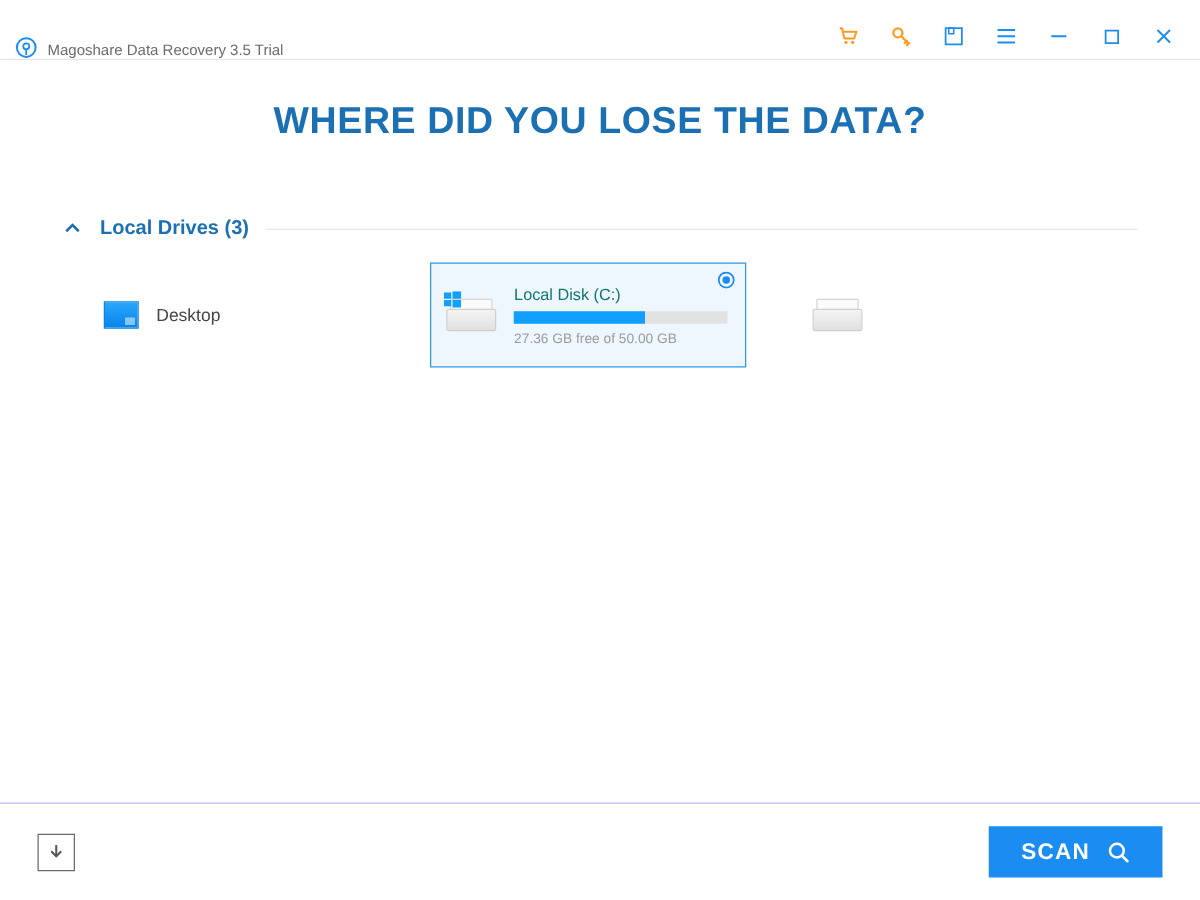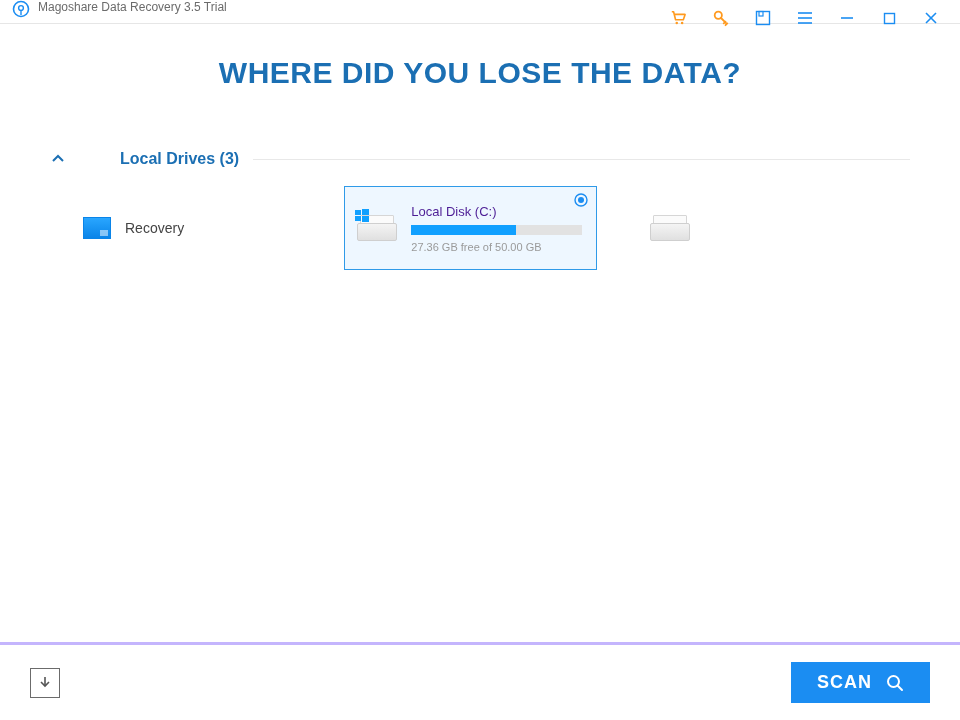--- a/index.html
+++ b/index.html
@@ -5,24 +5,24 @@
   * { box-sizing: border-box; margin: 0; padding: 0; }
   body {
     font-family: "Segoe UI", Arial, sans-serif;
     background: #ffffff;
     width: 960px;
     height: 720px;
     overflow: hidden;
     position: relative;
   }
   .titlebar {
-    height: 24px;
+    height: 48px;
     border-bottom: 1px solid #e6e6e6;
     display: flex;
-    align-items: flex-start;
+    align-items: flex-end;
     padding: 0 8px 0 12px;
   }
   .titlebar .app-icon {
     width: 18px; height: 18px;
     margin-right: 8px;
     display: flex; align-items: center; justify-content: center;
   }
   .titlebar .title-text {
     font-size: 12px;
     color: #6b6b6b;
@@ -57,21 +57,20 @@
   .section-header .chev {
     width: 16px; height: 16px;
     display: flex; align-items: center; justify-content: center;
     color: #1b6fb3;
     cursor: pointer;
   }
   .section-header .label {
     color: #1b6fb3;
     font-size: 16px;
     font-weight: 600;
-    margin-left: 40px;
   }
   .section-header .line {
     flex: 1;
     height: 1px;
     background: #e8e8e8;
   }
   .drives-row {
     display: flex;
     gap: 40px;
     padding: 0 30px;
@@ -140,42 +139,42 @@
     width: 14px; height: 14px;
   }
   .drive-info {
     flex: 1;
     display: flex;
     flex-direction: column;
     gap: 6px;
   }
   .drive-name {
     font-size: 13px;
-    color: #4c1d95;
+    color: #0f766e;
   }
   .progress {
     height: 10px;
     background: #e2e2e2;
     position: relative;
   }
   .progress .fill {
     position: absolute;
     left: 0; top: 0; bottom: 0;
     background: #11a0ff;
   }
   .drive-free {
     font-size: 11px;
     color: #9a9a9a;
   }
 
   .footer {
     position: absolute;
     left: 0; right: 0; bottom: 0;
     height: 78px;
-    border-top: 3px solid #c4b5fd;
+    border-top: 1px solid #c4b5fd;
     display: flex;
     align-items: center;
     padding: 0 30px;
   }
   .import-btn {
     width: 30px; height: 30px;
     border: 1.5px solid #6b6b6b;
     display: flex; align-items: center; justify-content: center;
     cursor: pointer;
   }
@@ -262,21 +261,21 @@
       </svg>
     </span>
     <span class="label">Local Drives (3)</span>
     <span class="line"></span>
   </div>
 
   <div class="drives-row">
 
     <div class="drive-cell" style="width:250px;">
       <span class="desktop-icon"></span>
-      <span class="drive-label-simple">Recovery</span>
+      <span class="drive-label-simple">Desktop</span>
     </div>
 
     <div class="drive-cell selected">
       <span class="radio-ind">
         <svg width="14" height="14" viewBox="0 0 14 14">
           <circle cx="7" cy="7" r="6" fill="none" stroke="#1b8df2" stroke-width="1.4"></circle>
           <circle cx="7" cy="7" r="3" fill="#1b8df2"></circle>
         </svg>
       </span>
       <span class="disk-icon">

